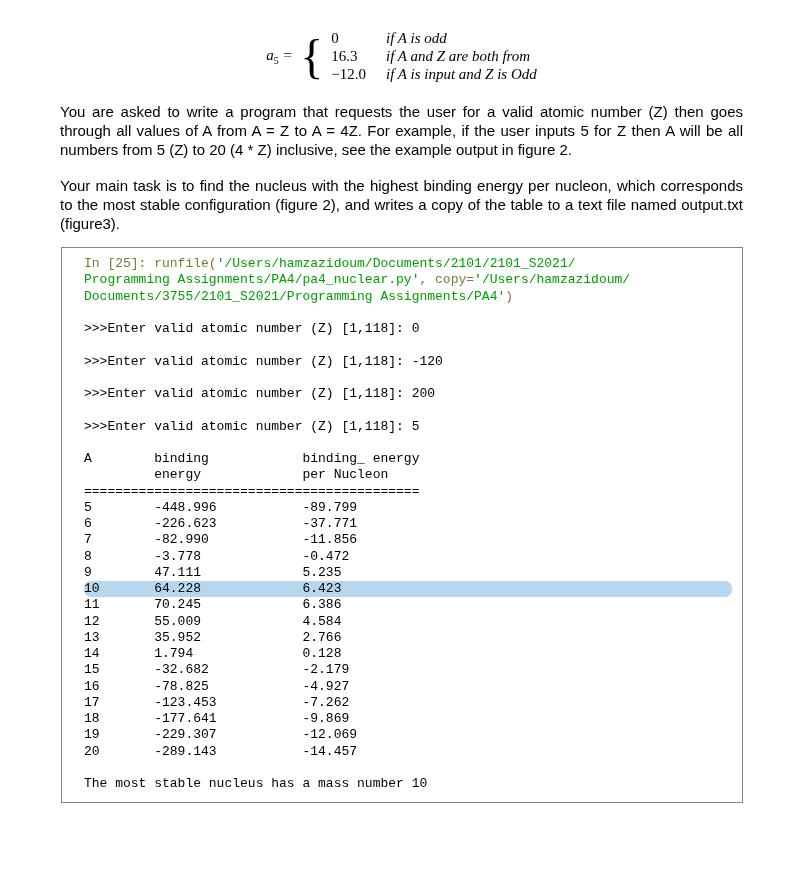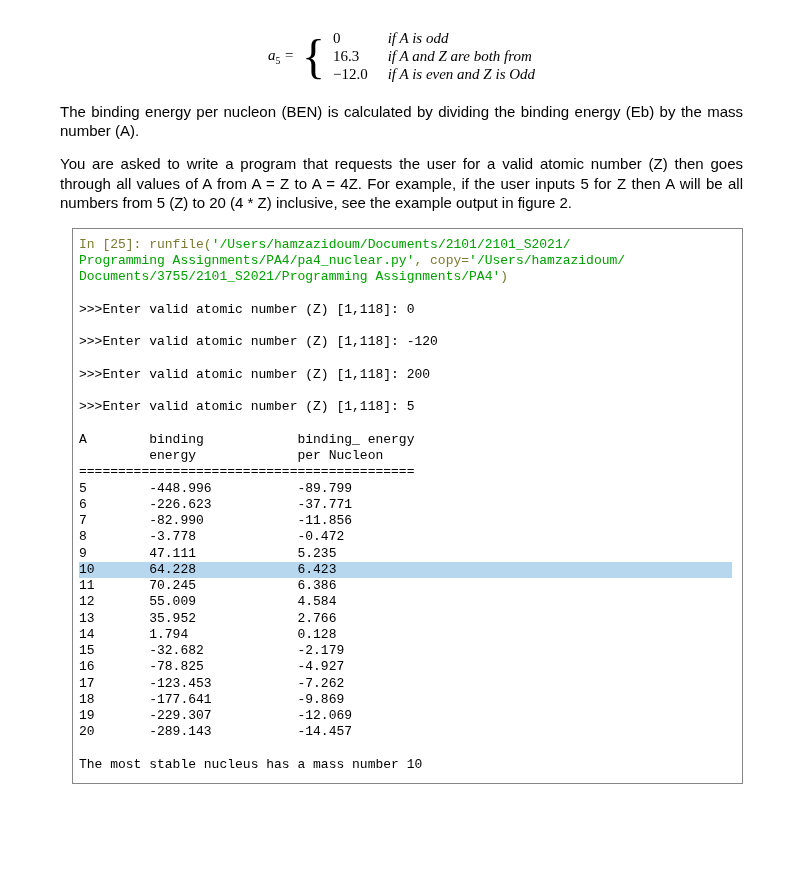--- a/index.html
+++ b/index.html
@@ -44,34 +44,35 @@
   .formula sub { font-style: normal; font-size: 0.65em; }
   .para {
     text-align: justify;
     font-size: 15px;
     line-height: 1.28;
     margin: 0 0 14px 0;
   }
   .output-block {
     border: 1px solid #868686;
     background: #fff;
-    padding: 8px 10px 10px 6px;
+    padding: 8px 10px 10px 22px;
     font-family: "Courier New", monospace;
     font-size: 13px;
     line-height: 1.25;
-    margin: 8px 0 18px 12px;
+    margin: 8px 0 18px 1px;
     color: #000;
     white-space: pre;
   }
   .output-block .runfile-green { color: #00a000; }
   .output-block .runfile-mix { color:#7a7a34;}
   .output-block .highlight {
     display: inline-block;
     background: #b7d7ef;
     width: 100%;
+    border-radius: 7px;
   }
 </style>
 </head>
 <body>
 
 <div class="page">
 
   <div class="formula">
     <span><span>a</span><sub>5</sub><span> = </span></span>
     <span class="brace-wrap">
@@ -80,29 +81,29 @@
         <span class="row">
             <span>0</span>
             <span class="cond">if A is odd</span>
           </span>
         <span class="row">
             <span>16.3</span>
             <span class="cond">if A and Z are both from</span>
           </span>
         <span class="row">
             <span>−12.0</span>
-            <span class="cond">if A is even and Z is Odd</span>
+            <span class="cond">if A is input and Z is Odd</span>
           </span>
       </span>
     </span>
   </div>
 
-  <p class="para">The binding energy per nucleon (BEN) is calculated by dividing the binding energy (Eb) by the mass number (A).</p>
 
   <p class="para" style="margin-bottom:16px">You are asked to write a program that requests the user for a valid atomic number (Z) then goes through all values of A from A = Z to A = 4Z. For example, if the user inputs 5 for Z then A will be all numbers from 5 (Z) to 20 (4 * Z) inclusive, see the example output in figure 2.</p>
+  <p class="para">Your main task is to find the nucleus with the highest binding energy per nucleon, which corresponds to the most stable configuration (figure 2), and writes a copy of the table to a text file named output.txt (figure3).</p>
 
   <div class="output-block" id="console"><span class="runfile-mix">In [25]: </span><span class="runfile-mix">runfile(</span><span class="runfile-green">'/Users/hamzazidoum/Documents/2101/2101_S2021/
 Programming Assignments/PA4/pa4_nuclear.py'</span><span class="runfile-mix">, copy=</span><span class="runfile-green">'/Users/hamzazidoum/
 Documents/3755/2101_S2021/Programming Assignments/PA4'</span><span class="runfile-mix">)</span>
 
 &gt;&gt;&gt;Enter valid atomic number (Z) [1,118]: 0
 
 &gt;&gt;&gt;Enter valid atomic number (Z) [1,118]: -120
 
 &gt;&gt;&gt;Enter valid atomic number (Z) [1,118]: 200

